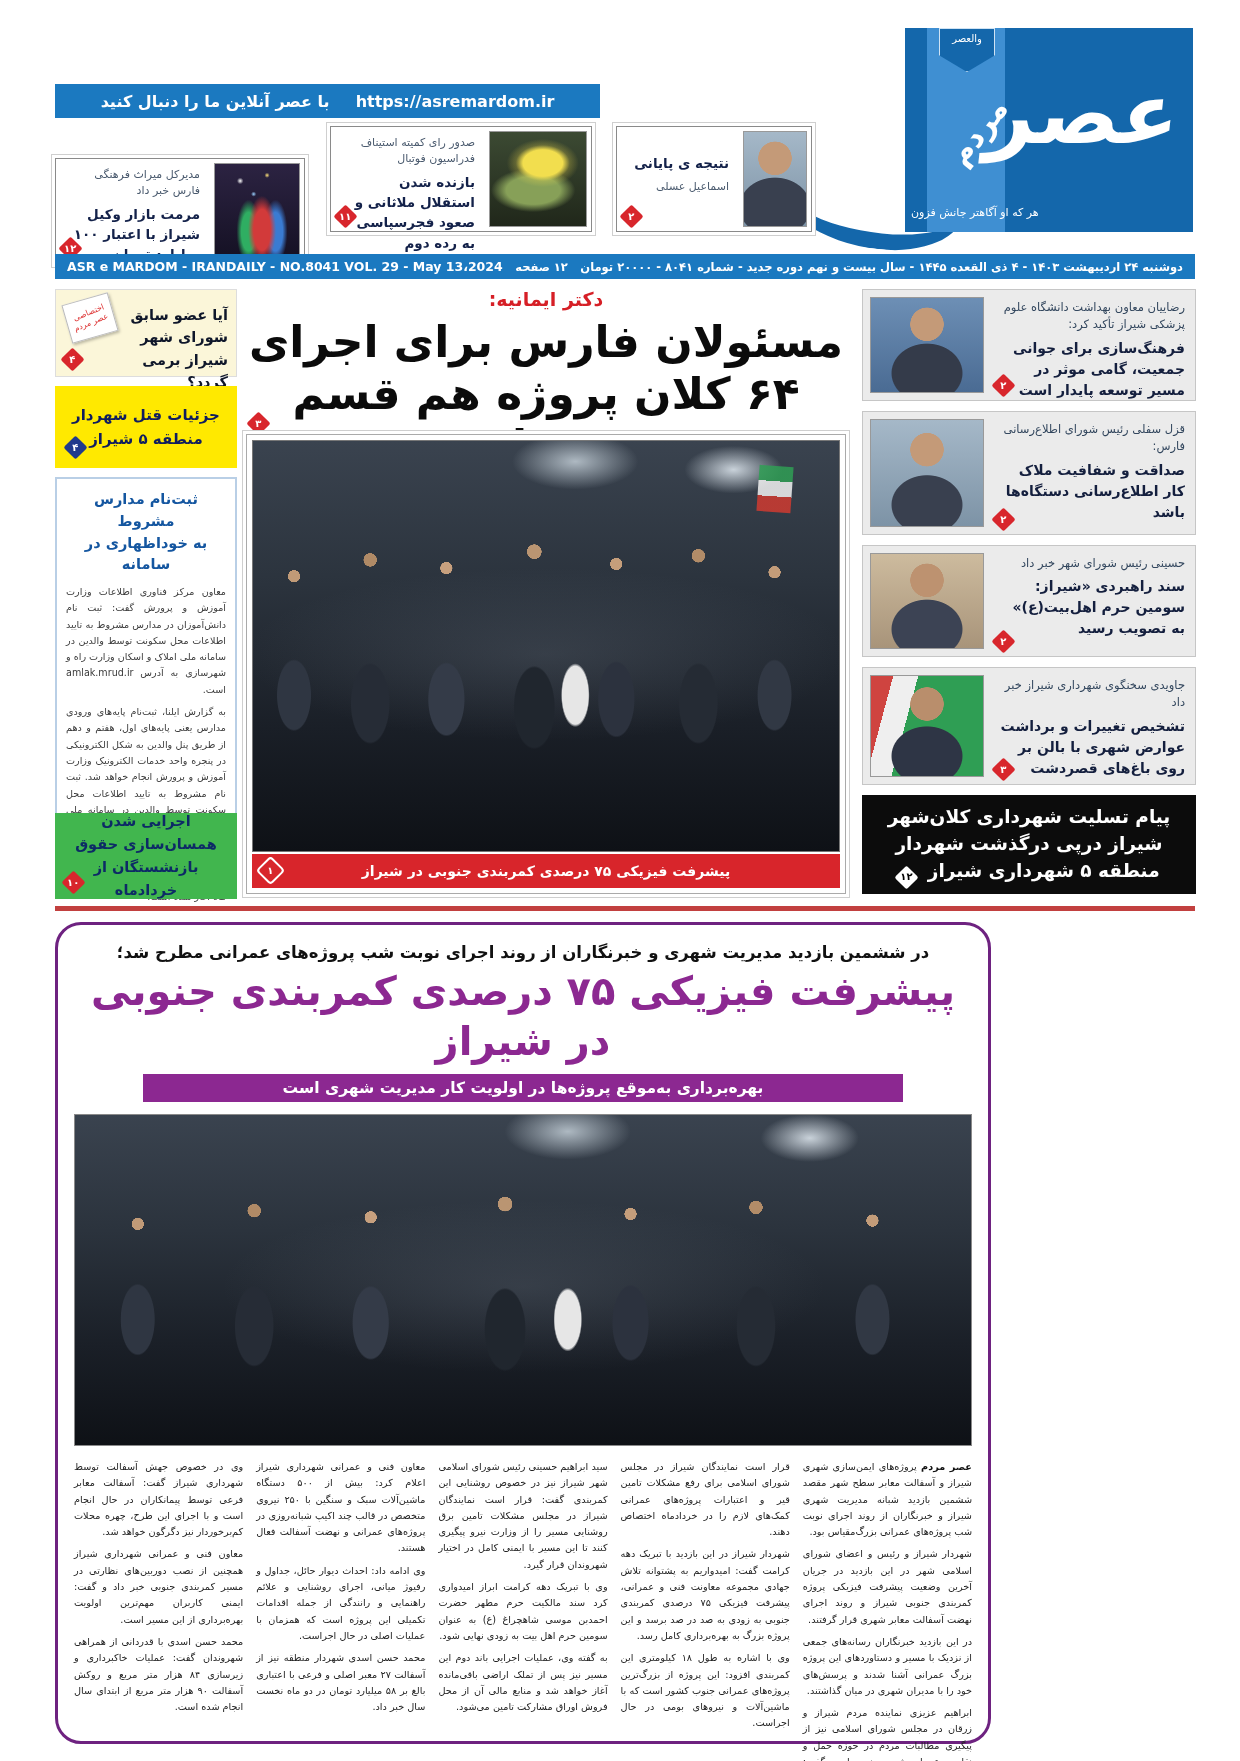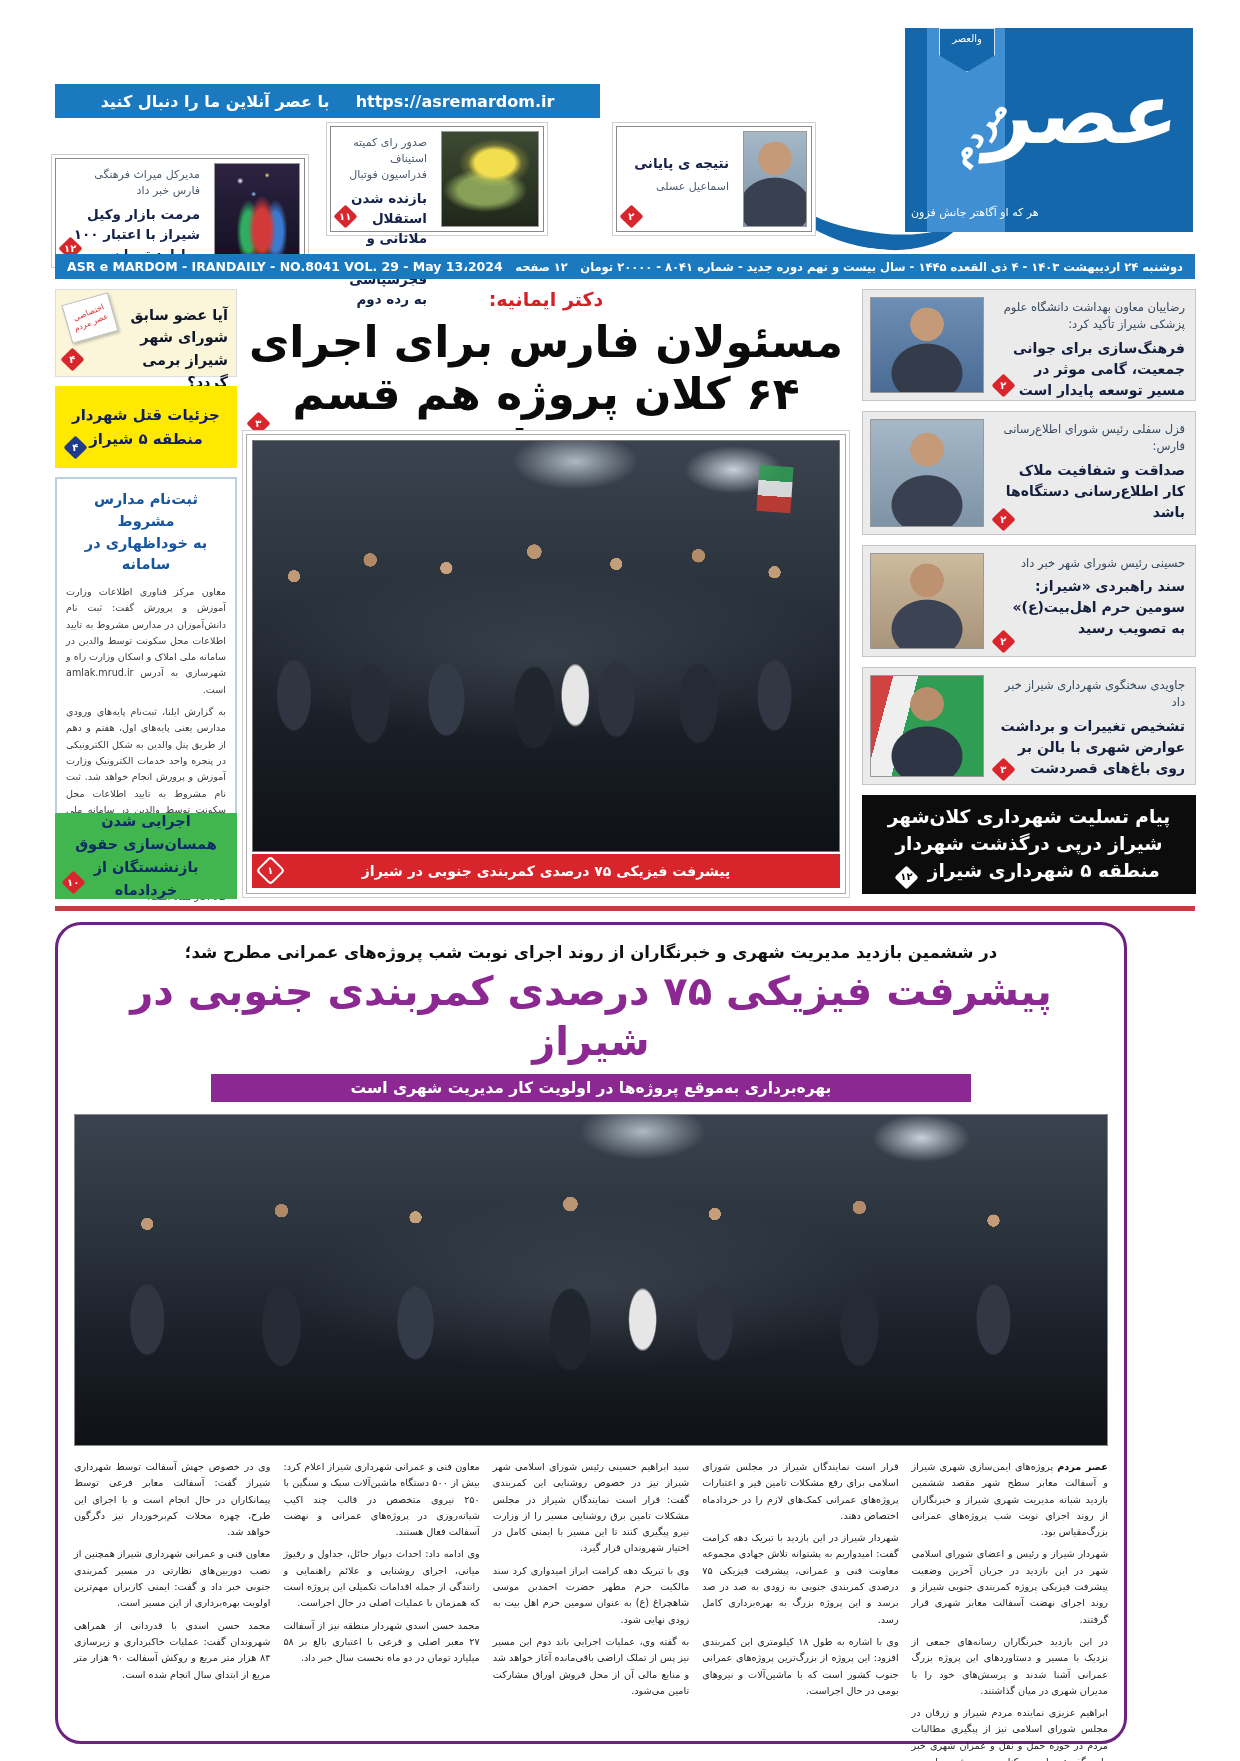--- a/index.html
+++ b/index.html
@@ -56,21 +56,21 @@
   
   .ritem{position:absolute;left:862px;width:334px;background:#ebebeb;border:1px solid #c6c6c6;box-sizing:border-box;display:flex;flex-direction:row;}
   .ritem .img{width:112px;margin:7px;border:1px solid #999;align-self:stretch;}
   .ritem .txt{flex:1;padding:9px 10px 9px 4px;position:relative;}
   .ritem .kick{font-size:11.5px;color:#33475e;line-height:1.5;margin-bottom:4px;}
   .ritem .ttl{font-size:14px;font-weight:bold;color:#141f3e;line-height:1.5;}
   .blackbox{position:absolute;left:862px;top:795px;width:334px;height:99px;background:#0c0c0c;color:#fff;display:flex;align-items:center;justify-content:center;text-align:center;}
   .blackbox .ttl{font-size:18.5px;font-weight:bold;line-height:1.45;padding:0 10px;position:relative;}
   
   .redrule{position:absolute;left:55px;top:906px;width:1140px;height:5px;background:#c2403f;}
-  .purplebox{position:absolute;left:55px;top:922px;width:1072px;height:822px;border:3px solid #6e2280;border-radius:26px;box-sizing:border-box;padding:12px 16px;}
+  .purplebox{position:absolute;left:55px;top:922px;width:936px;height:822px;border:3px solid #6e2280;border-radius:26px;box-sizing:border-box;padding:12px 16px;}
   .purplebox .kick{font-size:16.5px;font-weight:bold;color:#111;text-align:center;margin:6px 0 4px;}
   .purplebox .h2{font-size:40px;font-weight:bold;color:#8c2891;text-align:center;line-height:1.25;margin:2px 0 8px;}
   .pbar{width:760px;margin:8px auto;background:#8c2891;color:#fff;font-size:15.5px;font-weight:bold;text-align:center;padding:5px 0;}
   .bphoto{margin-top:12px;height:330px;border:1px solid #8a8a8a;position:relative;}
   .cols{display:flex;flex-direction:row;gap:13px;margin-top:13px;}
   .col{flex:1;font-size:9.7px;line-height:1.68;color:#222;text-align:justify;}
   .col p{margin:0 0 6px 0;}
   .col .leadin{font-weight:bold;color:#111;}
   
   .night{background:
@@ -147,21 +147,21 @@
   <div class="tbox" style="left:55px;width:250px;margin-top:32px;">
     <div class="img bazaar"></div>
     <div class="txt">
       <div class="kick">مدیرکل میراث فرهنگی فارس خبر داد</div>
       <div class="ttl">مرمت بازار وکیل شیراز با اعتبار ۱۰۰ میلیارد تومان</div>
       <span class="dm" style="left:6px;bottom:6px;">
           <i>۱۲</i>
         </span>
     </div>
   </div>
-  <div class="tbox" style="left:330px;width:214px;">
+  <div class="tbox" style="left:330px;width:262px;">
     <div class="img crowd" style="width:96px;"></div>
     <div class="txt">
       <div class="kick">صدور رای کمیته استیناف فدراسیون فوتبال</div>
       <div class="ttl">بازنده شدن استقلال ملاثانی و صعود فجرسپاسی به رده دوم</div>
       <span class="dm" style="left:6px;bottom:6px;">
           <i>۱۱</i>
         </span>
     </div>
   </div>
   <div class="tbox" style="left:616px;width:196px;">

